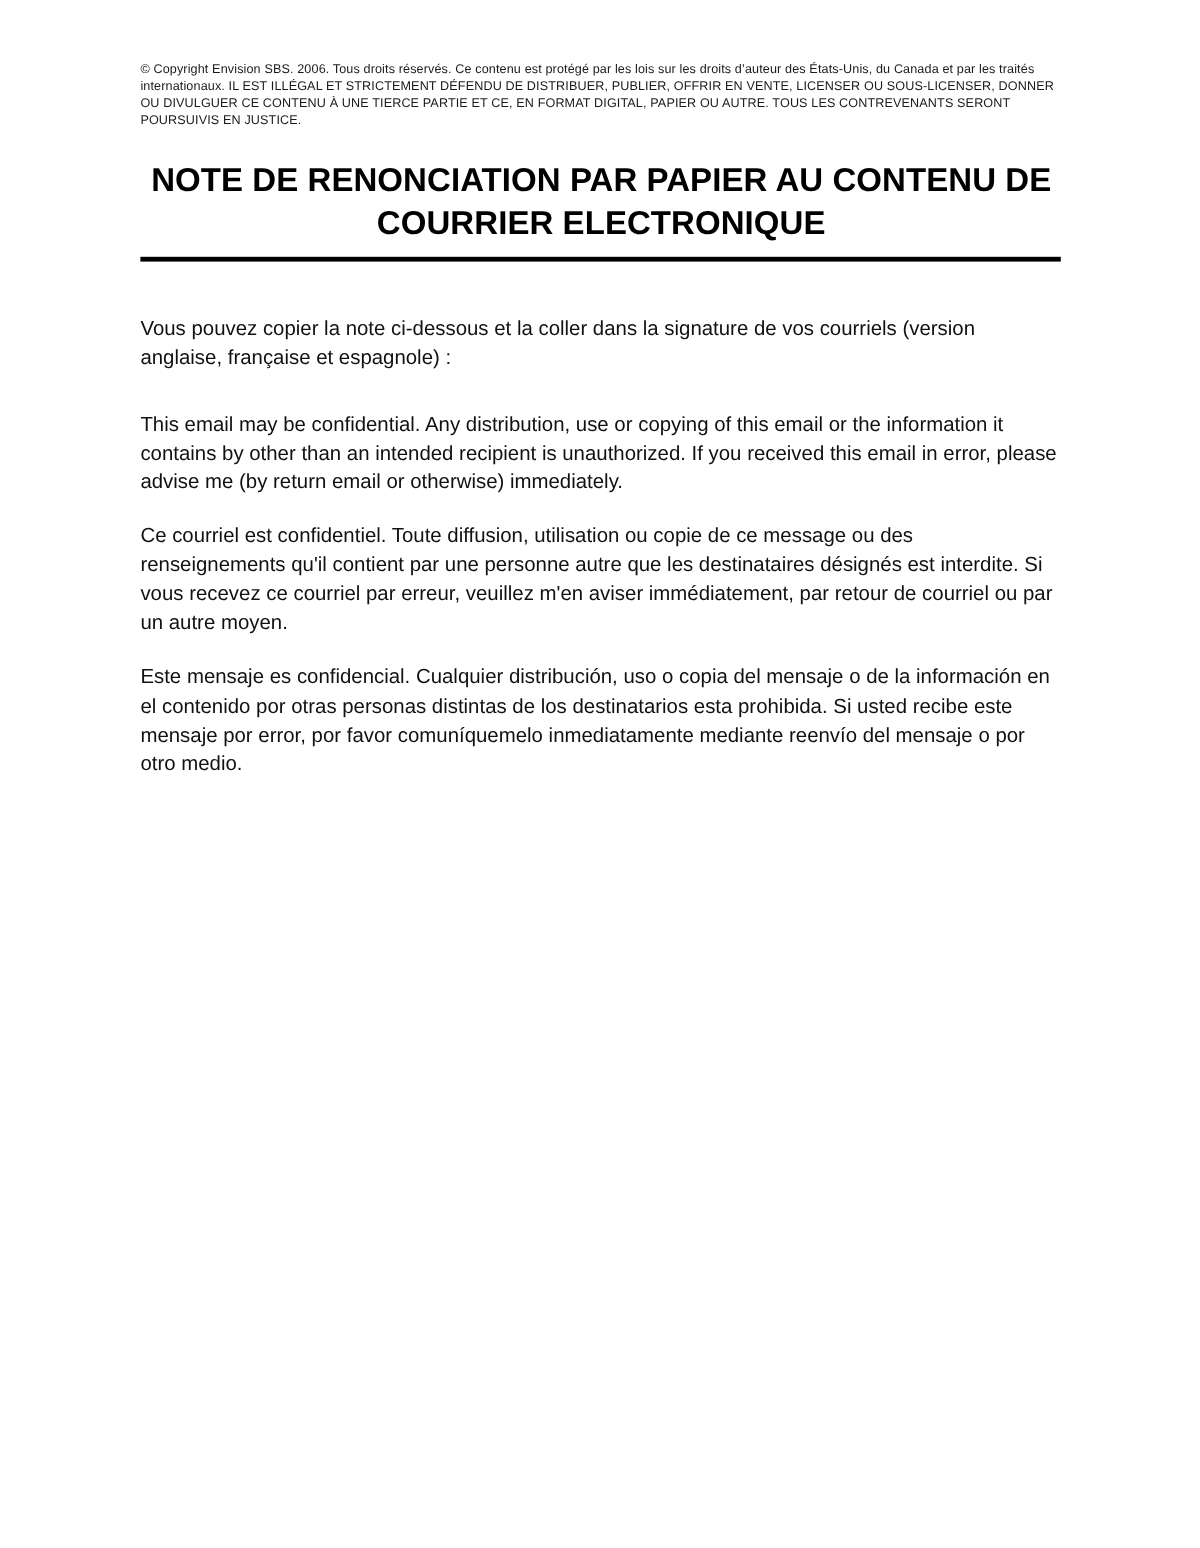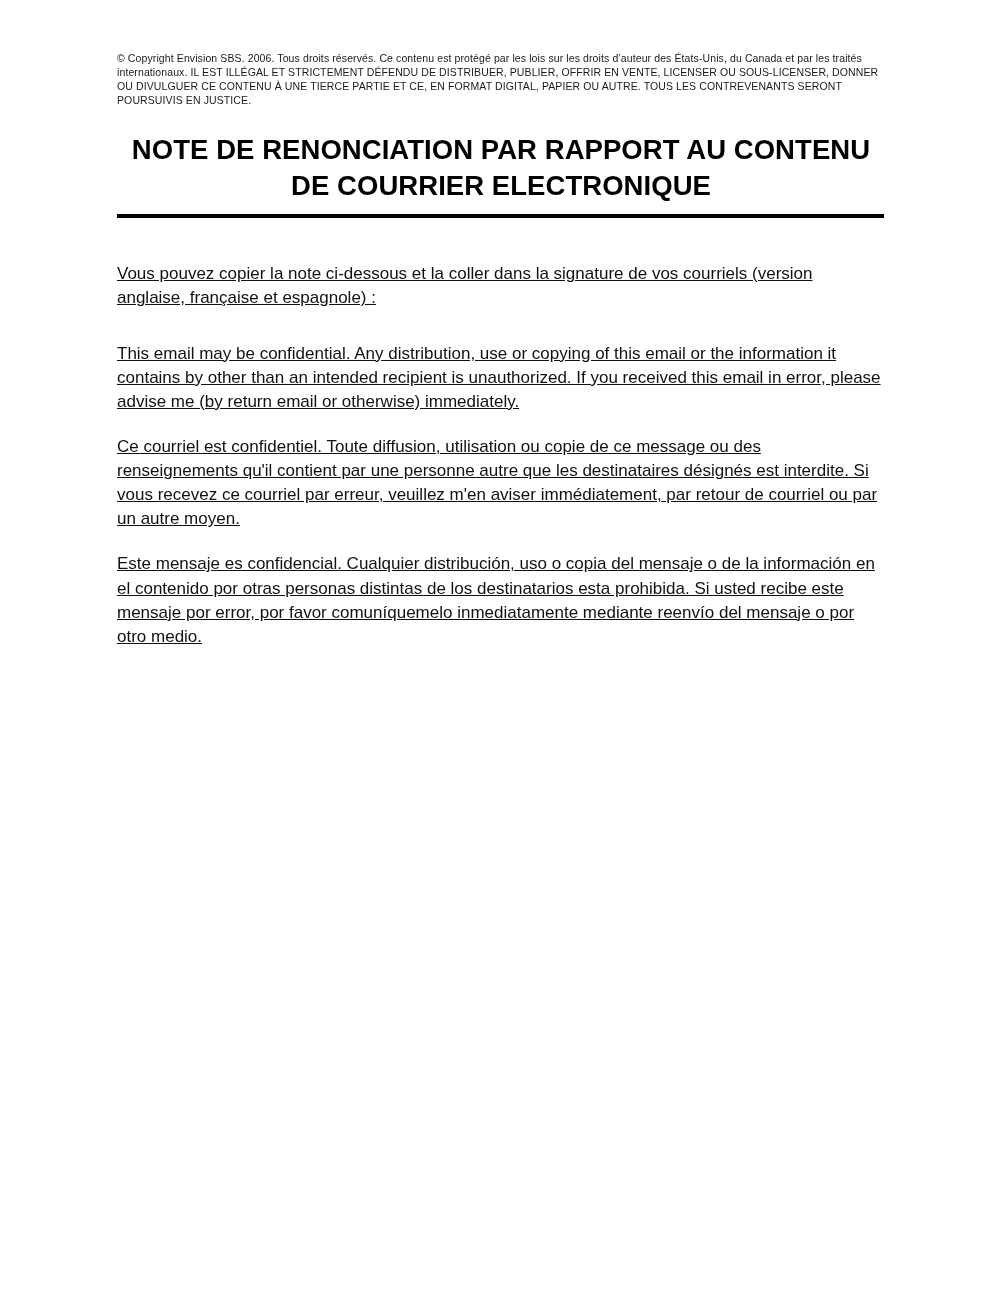--- a/index.html
+++ b/index.html
@@ -59,34 +59,33 @@
   
   .body-area {
     margin-top: 44px;
   }
   p.para {
     margin: 0;
     font-size: 17px;
     line-height: 1.42;
     color: #111111;
     text-align: left;
-    text-decoration: underline;
   }
   .gap-intro { height: 31px; }
   .gap-para  { height: 21px; }
 </style>
 </head>
 <body>
 
 <div class="page">
   <div class="content">
 
     <div class="copyright">© Copyright Envision SBS. 2006. Tous droits réservés. Ce contenu est protégé par les lois sur les droits d’auteur des États-Unis, du Canada et par les traités internationaux. IL EST ILLÉGAL ET STRICTEMENT DÉFENDU DE DISTRIBUER, PUBLIER, OFFRIR EN VENTE, LICENSER OU SOUS-LICENSER, DONNER OU DIVULGUER CE CONTENU À UNE TIERCE PARTIE ET CE, EN FORMAT DIGITAL, PAPIER OU AUTRE. TOUS LES CONTREVENANTS SERONT POURSUIVIS EN JUSTICE.</div>
 
-    <h1 class="doc-title">NOTE DE RENONCIATION PAR RAPPORT AU CONTENU DE COURRIER ELECTRONIQUE</h1>
+    <h1 class="doc-title">NOTE DE RENONCIATION PAR PAPIER AU CONTENU DE COURRIER ELECTRONIQUE</h1>
 
     <div class="rule"></div>
 
     <div class="body-area">
 
       <p class="para">Vous pouvez copier la note ci-dessous et la coller dans la signature de vos courriels (version anglaise, française et espagnole) :</p>
 
       <div class="gap-intro"></div>
 
       <p class="para">This email may be confidential. Any distribution, use or copying of this email or the information it contains by other than an intended recipient is unauthorized. If you received this email in error, please advise me (by return email or otherwise) immediately.</p>

